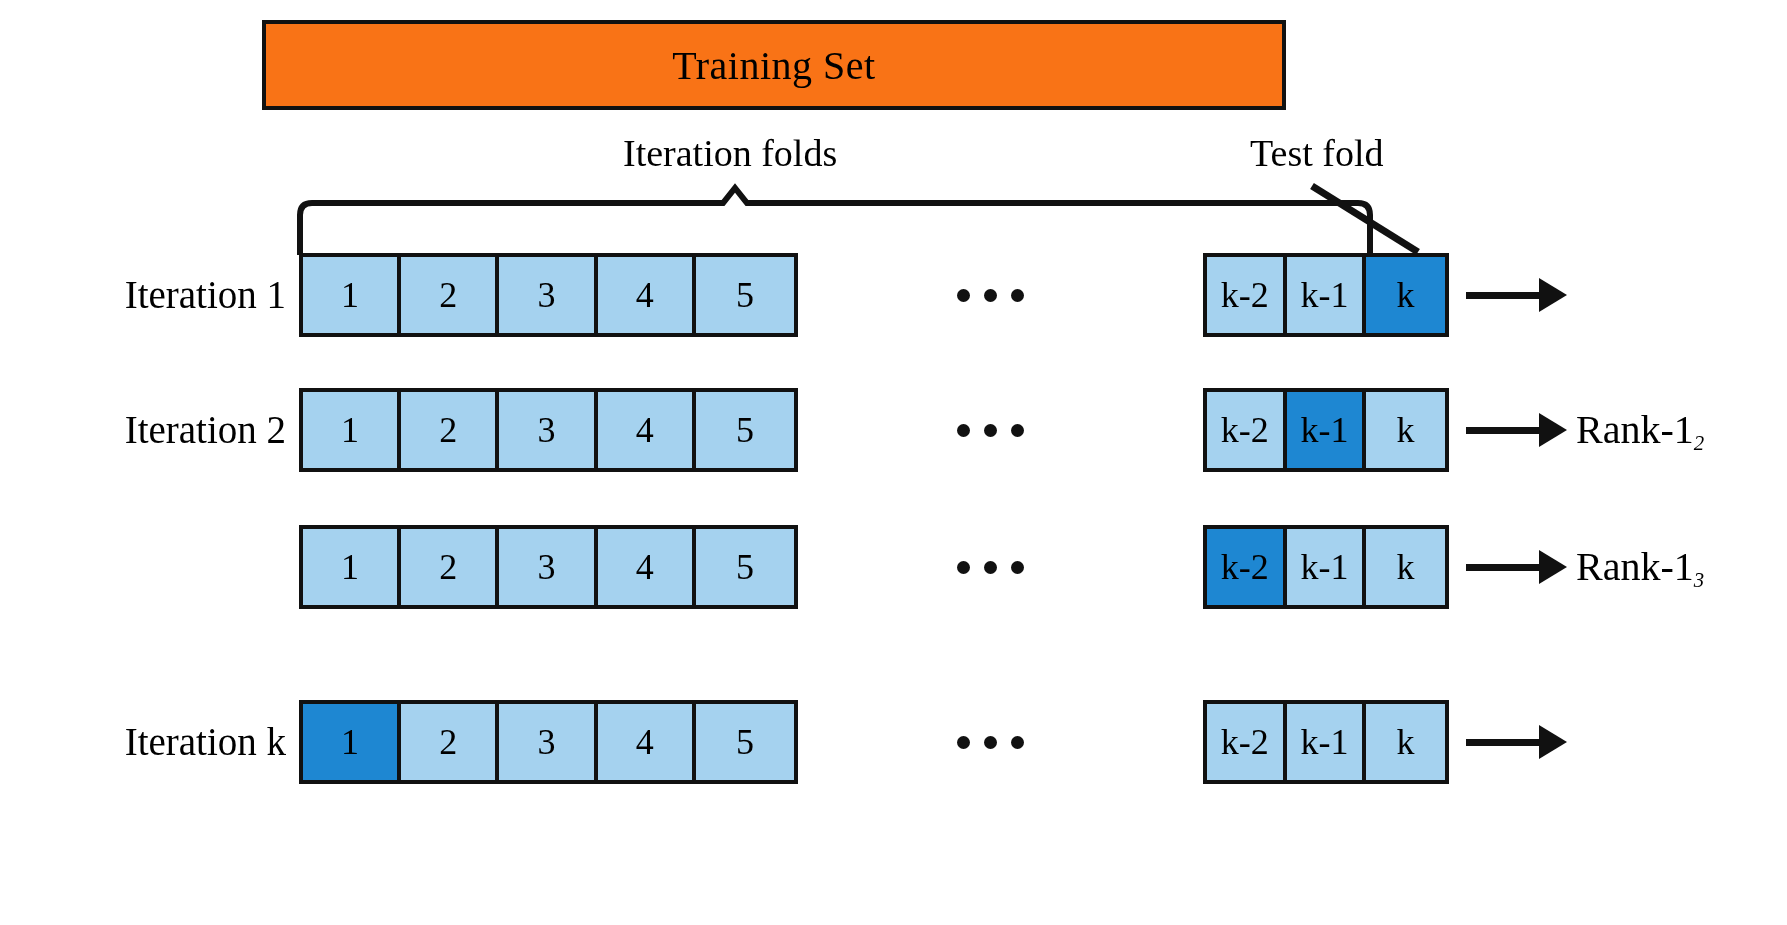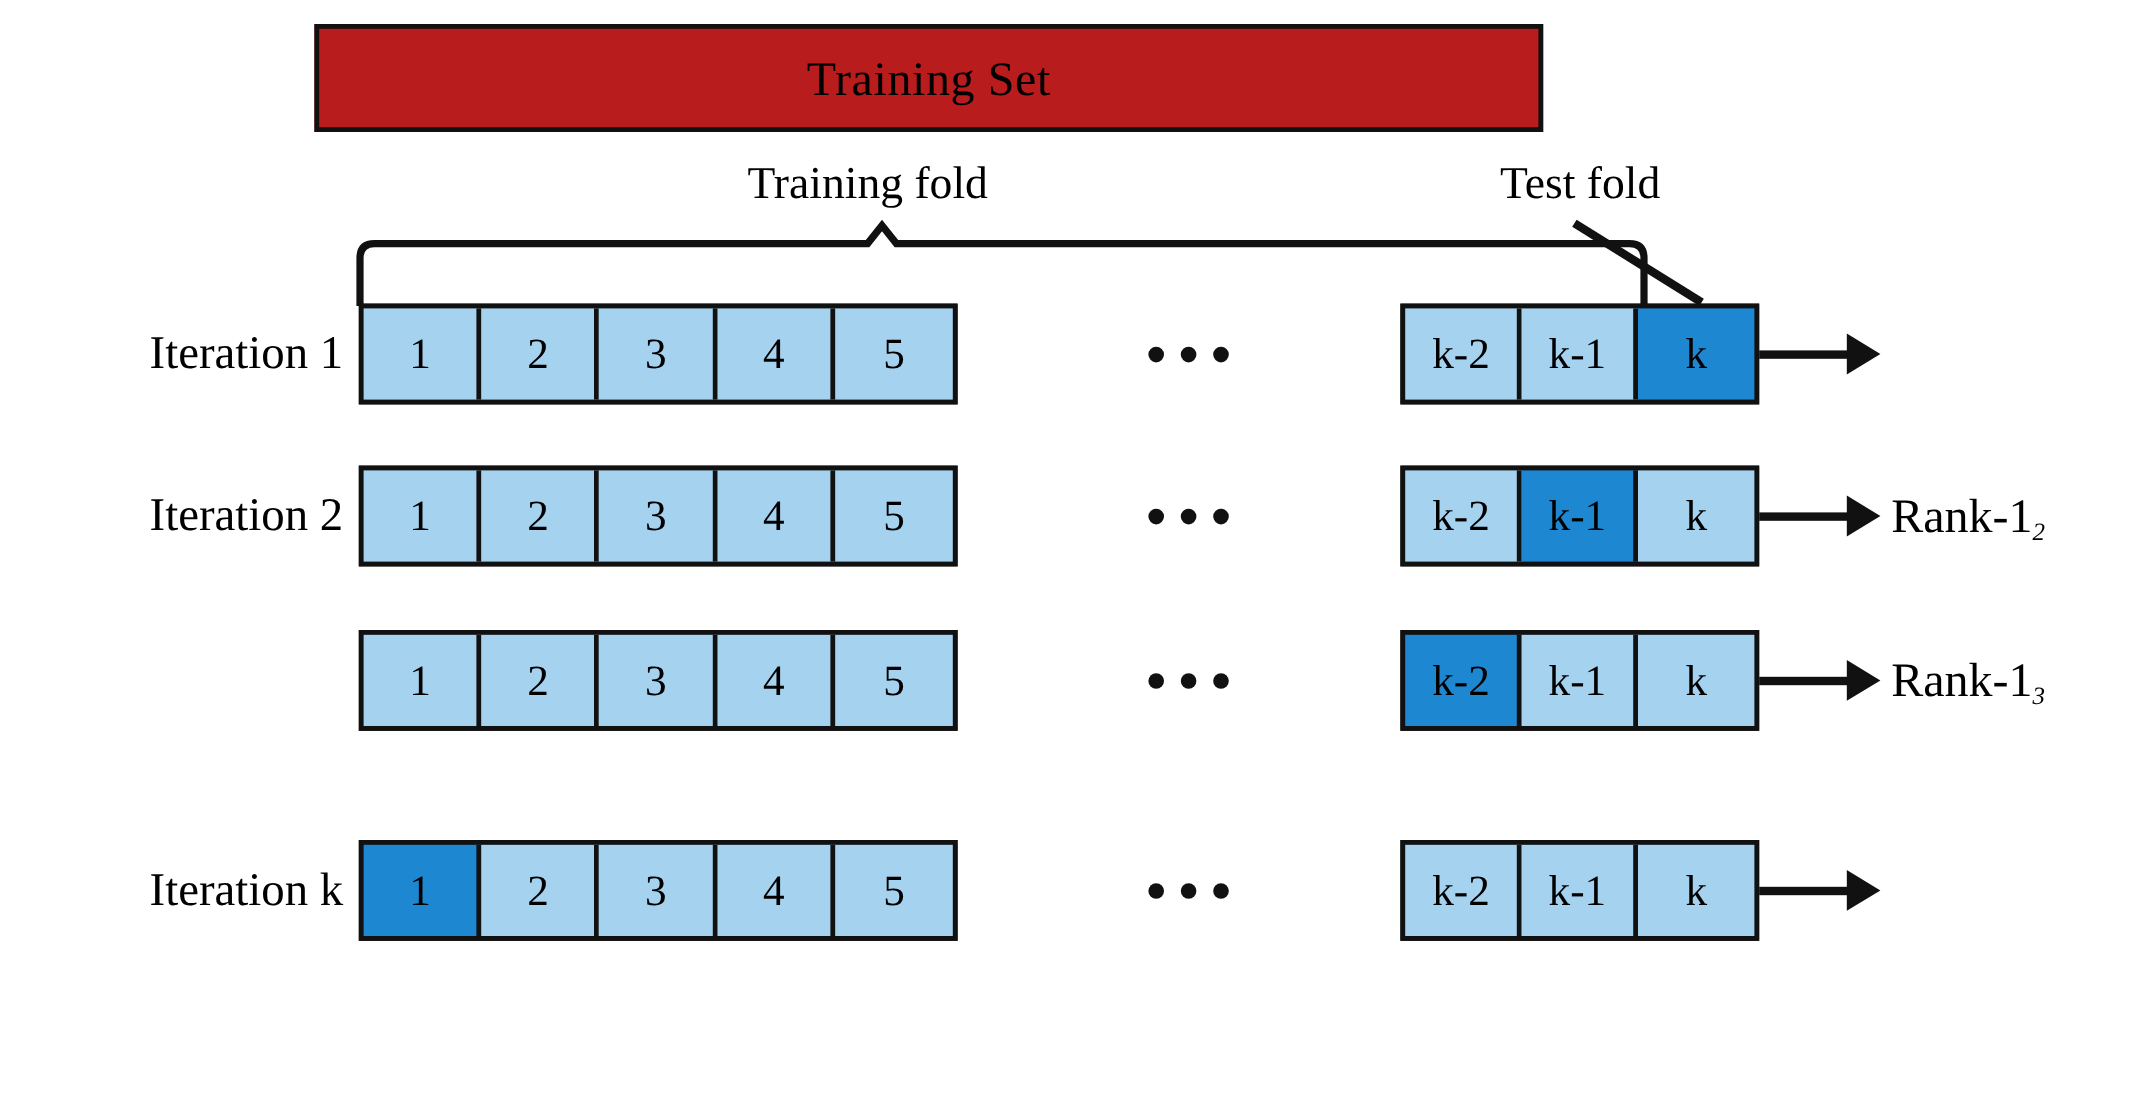--- a/index.html
+++ b/index.html
@@ -19,21 +19,21 @@
     overflow: hidden;
   }
 
   
   .training-set-bar {
     position: absolute;
     left: 262px;
     top: 20px;
     width: 1024px;
     height: 90px;
-    background: #b91c1c;
+    background: #f97316;
     border: 4px solid #111111;
     box-sizing: border-box;
     display: flex;
     align-items: center;
     justify-content: center;
   }
   .training-set-bar .label {
     font-size: 40px;
     letter-spacing: 0.5px;
   }
@@ -76,21 +76,21 @@
   .fold-group {
     position: absolute;
     top: 0;
     height: 84px;
     display: flex;
     border: 4px solid #111111;
     box-sizing: border-box;
     background: #111111;
   }
   .group-left  { left: 299px; width: 499px; }
-  .group-right { left: 1167px; width: 299px; }
+  .group-right { left: 1203px; width: 246px; }
 
   .cell {
     position: relative;
     background: #a5d2ef;
     border-right: 4px solid #111111;
     box-sizing: border-box;
     display: flex;
     align-items: center;
     justify-content: center;
     font-size: 36px;
@@ -160,21 +160,21 @@
 </style>
 </head>
 <body>
 
 <div id="canvas">
 
   <div class="training-set-bar">
     <span class="label">Training Set</span>
   </div>
 
-  <div class="annot-label" id="training-folds-label">Training fold</div>
+  <div class="annot-label" id="training-folds-label">Iteration folds</div>
   <div class="annot-label" id="test-fold-label">Test fold</div>
 
   <svg id="overlay-svg" viewBox="0 0 1787 925">
 
     <path d="M 300 255 L 300 215 Q 300 203 312 203 L 723 203 L 735 188 L 747 203 L 1358 203 Q 1370 203 1370 215 L 1370 255" fill="none" stroke="#111111" stroke-width="6" stroke-linecap="butt"></path>
 
     <line x1="1312" y1="186" x2="1418" y2="252" stroke="#111111" stroke-width="7"></line>
   </svg>
 
   <div id="rows-container">

